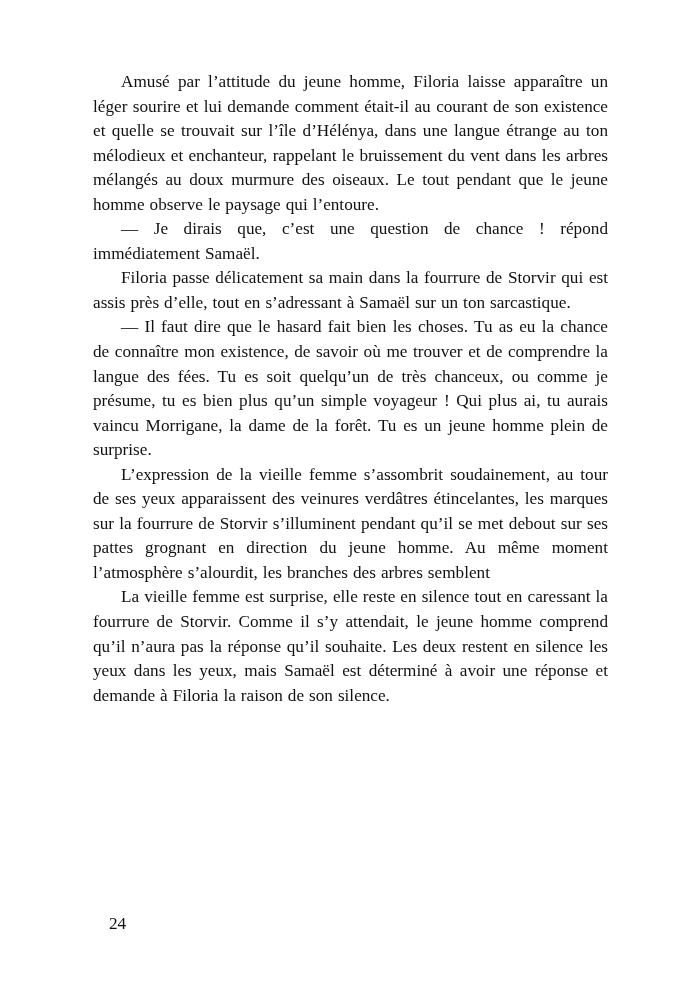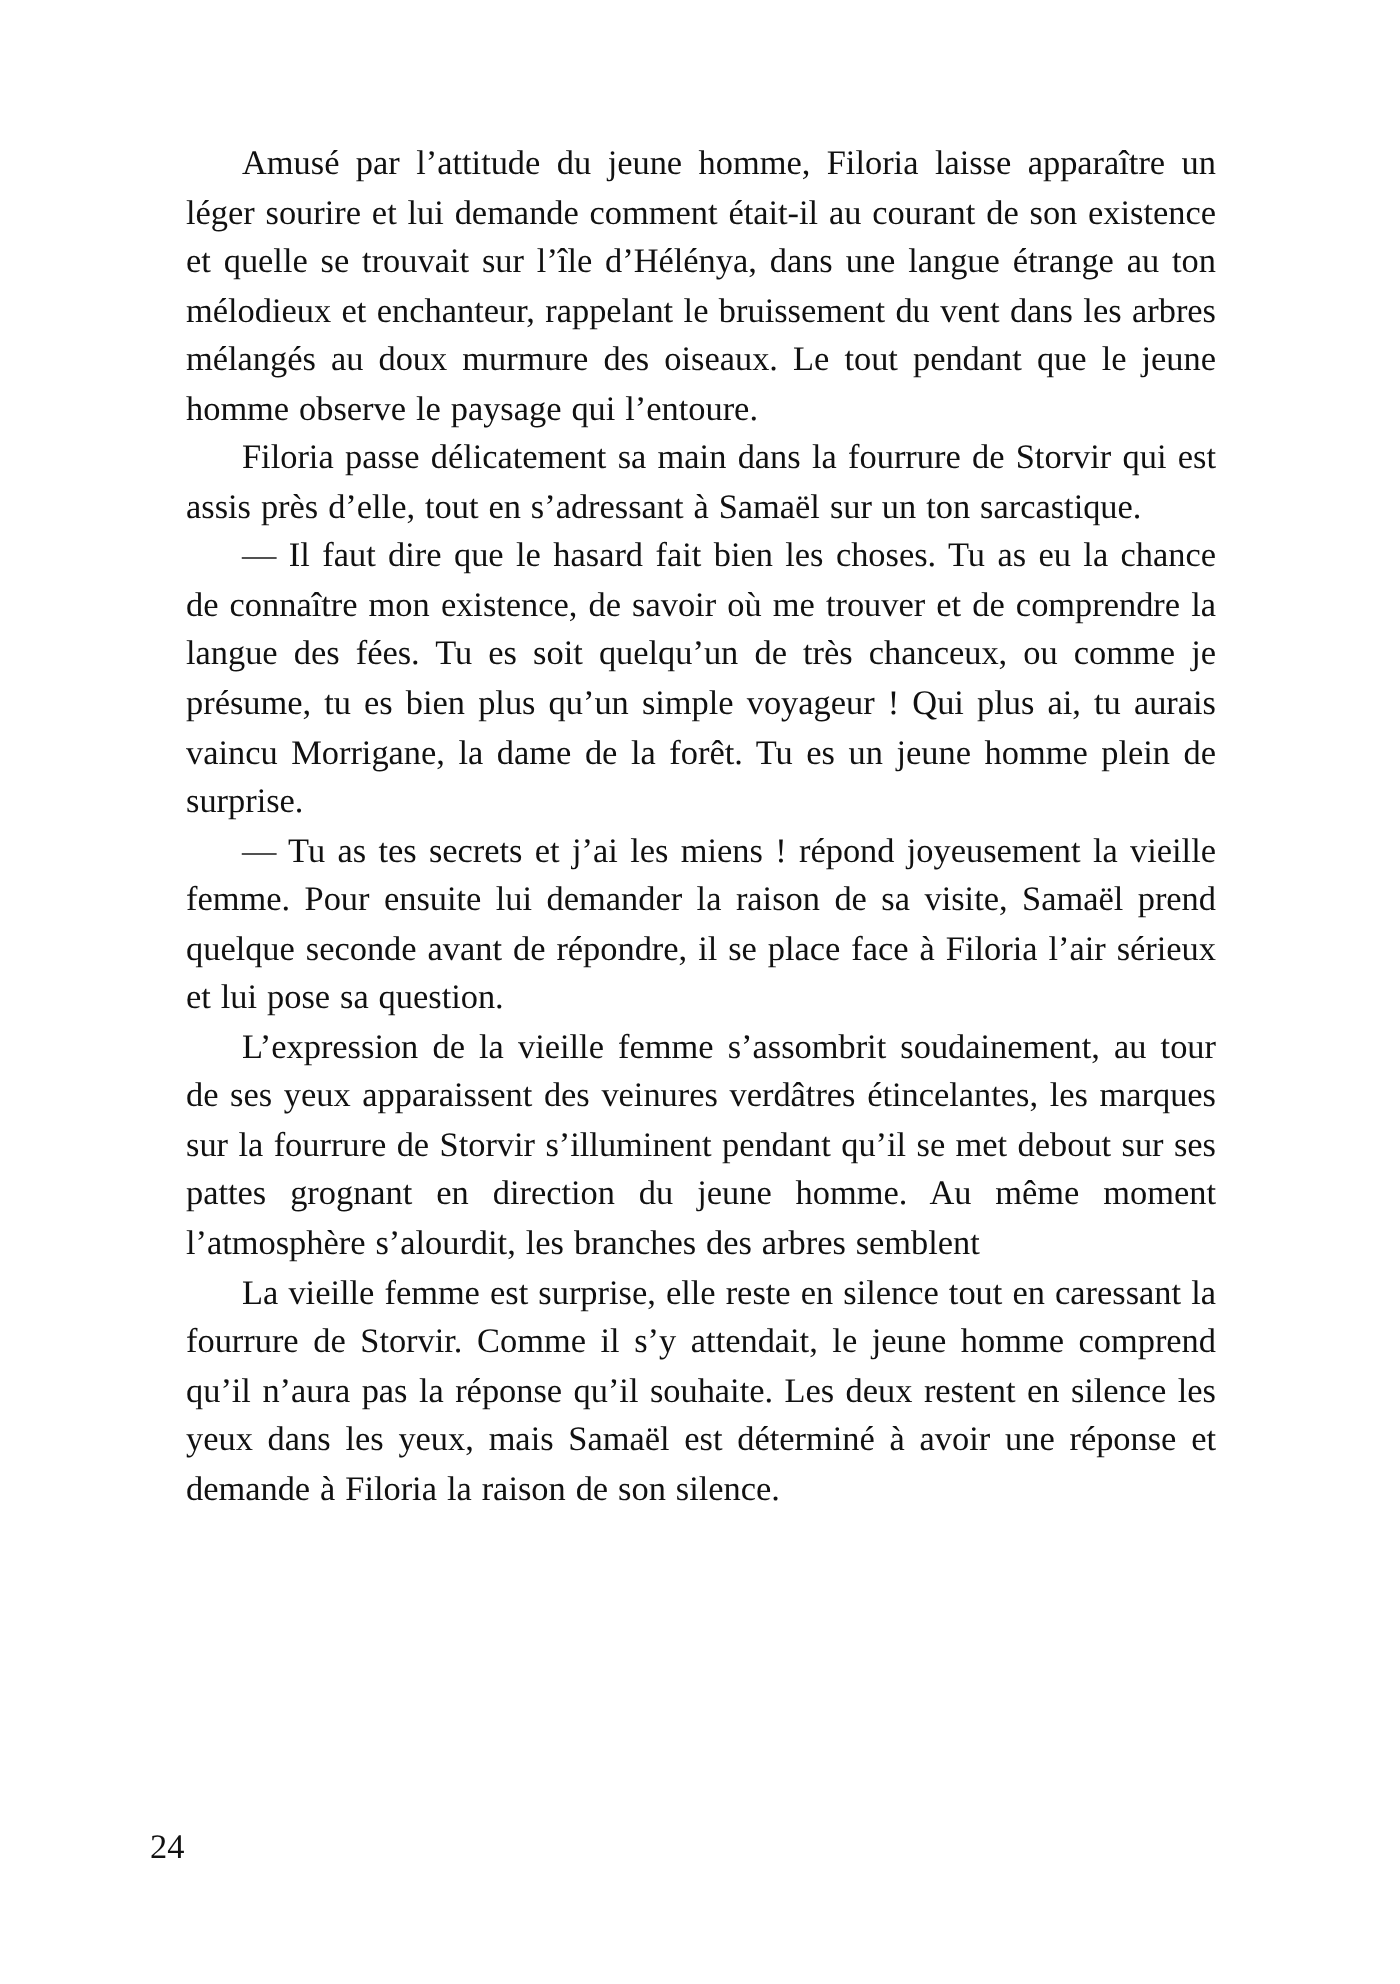--- a/index.html
+++ b/index.html
@@ -27,33 +27,33 @@
     line-height: 24.55px;
   }
   .text-block p.para {
     margin: 0;
     padding: 0;
     text-indent: 28px;
     word-spacing: 0.04em;
   }
   .page-number {
     position: absolute;
-    left: 75px;
+    left: 109px;
     top: 912px;
     font-size: 17.2px;
     line-height: 24px;
     text-align: right;
   }
 </style>
 </head>
 <body>
 
 <div class="book-page">
   <div class="text-block">
       <p class="para">Amusé par l’attitude du jeune homme, Filoria laisse apparaître un léger sourire et lui demande comment était-il au courant de son existence et quelle se trouvait sur l’île d’Hélénya, dans une langue étrange au ton mélodieux et enchanteur, rappelant le bruissement du vent dans les arbres mélangés au doux murmure des oiseaux. Le tout pendant que le jeune homme observe le paysage qui l’entoure.</p>
+      <p class="para">— Je dirais que, c’est une question de chance ! répond immédiatement Samaël.</p>
       <p class="para">Filoria passe délicatement sa main dans la fourrure de Storvir qui est assis près d’elle, tout en s’adressant à Samaël sur un ton sarcastique.</p>
       <p class="para">— Il faut dire que le hasard fait bien les choses. Tu as eu la chance de connaître mon existence, de savoir où me trouver et de comprendre la langue des fées. Tu es soit quelqu’un de très chanceux, ou comme je présume, tu es bien plus qu’un simple voyageur ! Qui plus ai, tu aurais vaincu Morrigane, la dame de la forêt. Tu es un jeune homme plein de surprise.</p>
-      <p class="para">— Tu as tes secrets et j’ai les miens ! répond joyeusement la vieille femme. Pour ensuite lui demander la raison de sa visite, Samaël prend quelque seconde avant de répondre, il se place face à Filoria l’air sérieux et lui pose sa question.</p>
       <p class="para">L’expression de la vieille femme s’assombrit soudainement, au tour de ses yeux apparaissent des veinures verdâtres étincelantes, les marques sur la fourrure de Storvir s’illuminent pendant qu’il se met debout sur ses pattes grognant en direction du jeune homme. Au même moment l’atmosphère s’alourdit, les branches des arbres semblent</p>
       <p class="para">La vieille femme est surprise, elle reste en silence tout en caressant la fourrure de Storvir. Comme il s’y attendait, le jeune homme comprend qu’il n’aura pas la réponse qu’il souhaite. Les deux restent en silence les yeux dans les yeux, mais Samaël est déterminé à avoir une réponse et demande à Filoria la raison de son silence.</p>
     </div>
   <div class="page-number">24</div>
 </div>
 
 </body></html>

